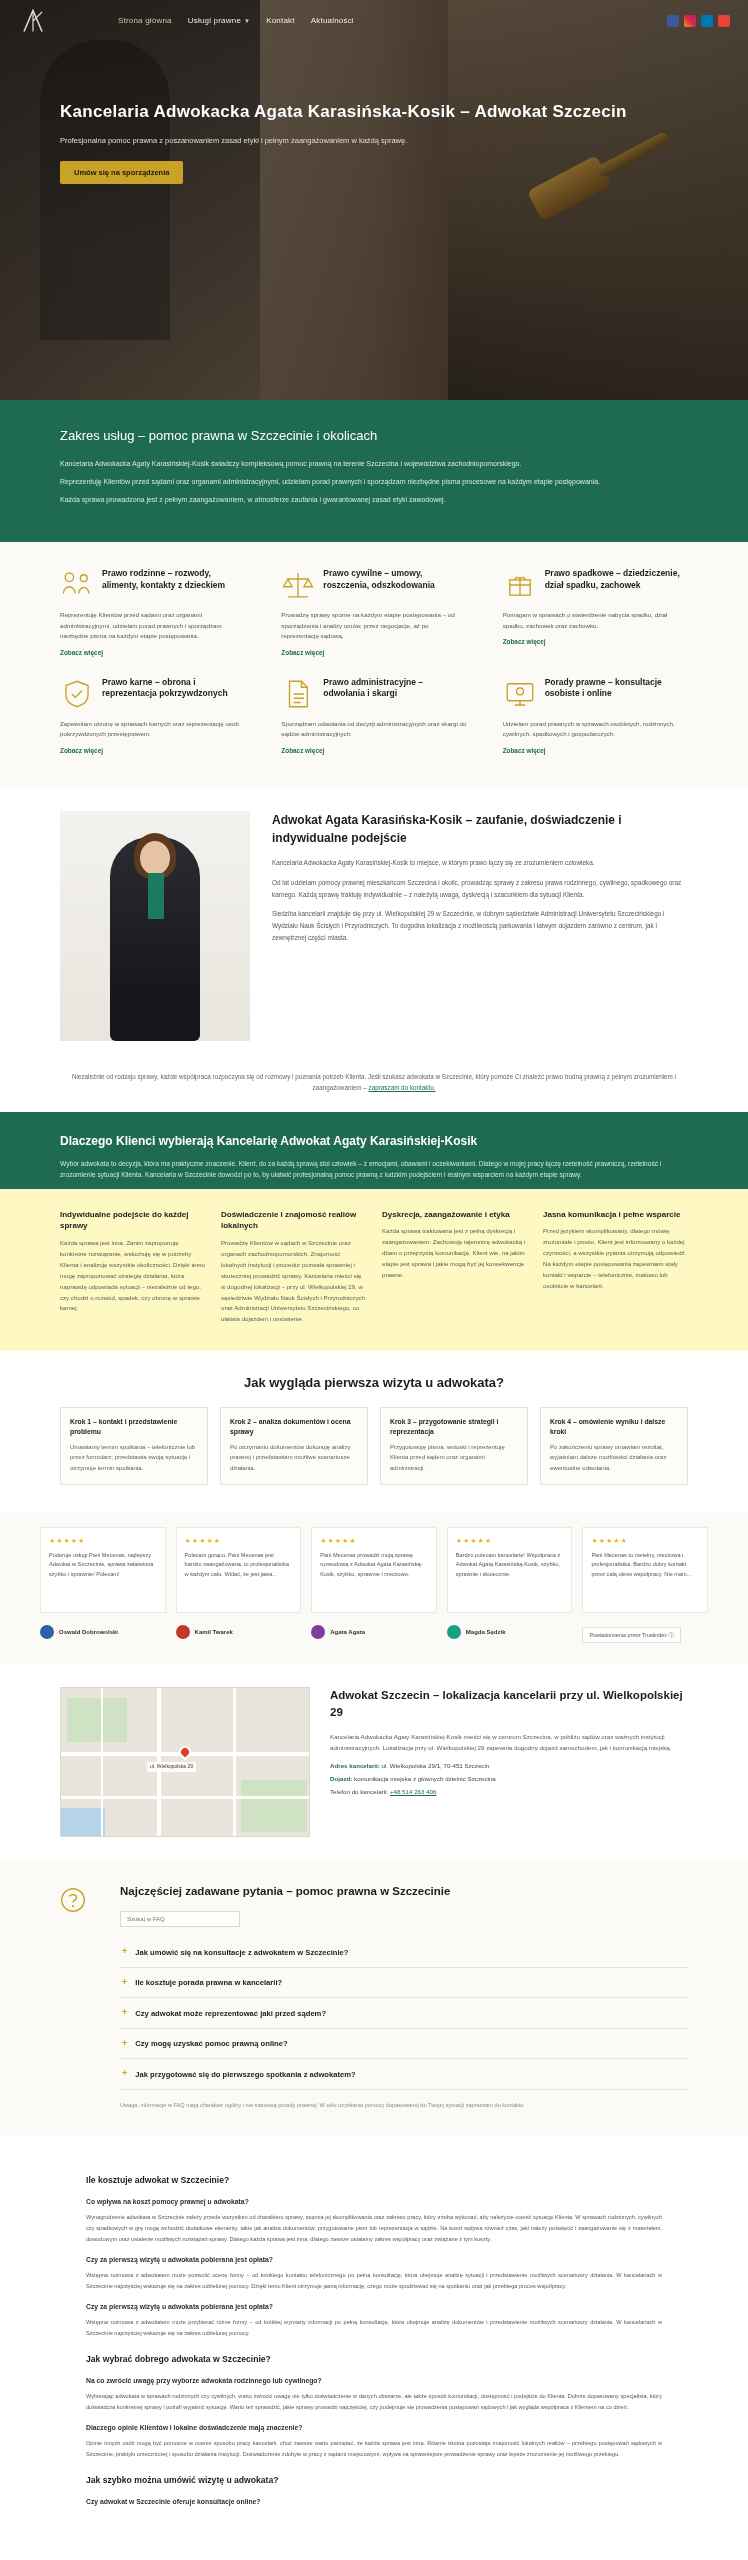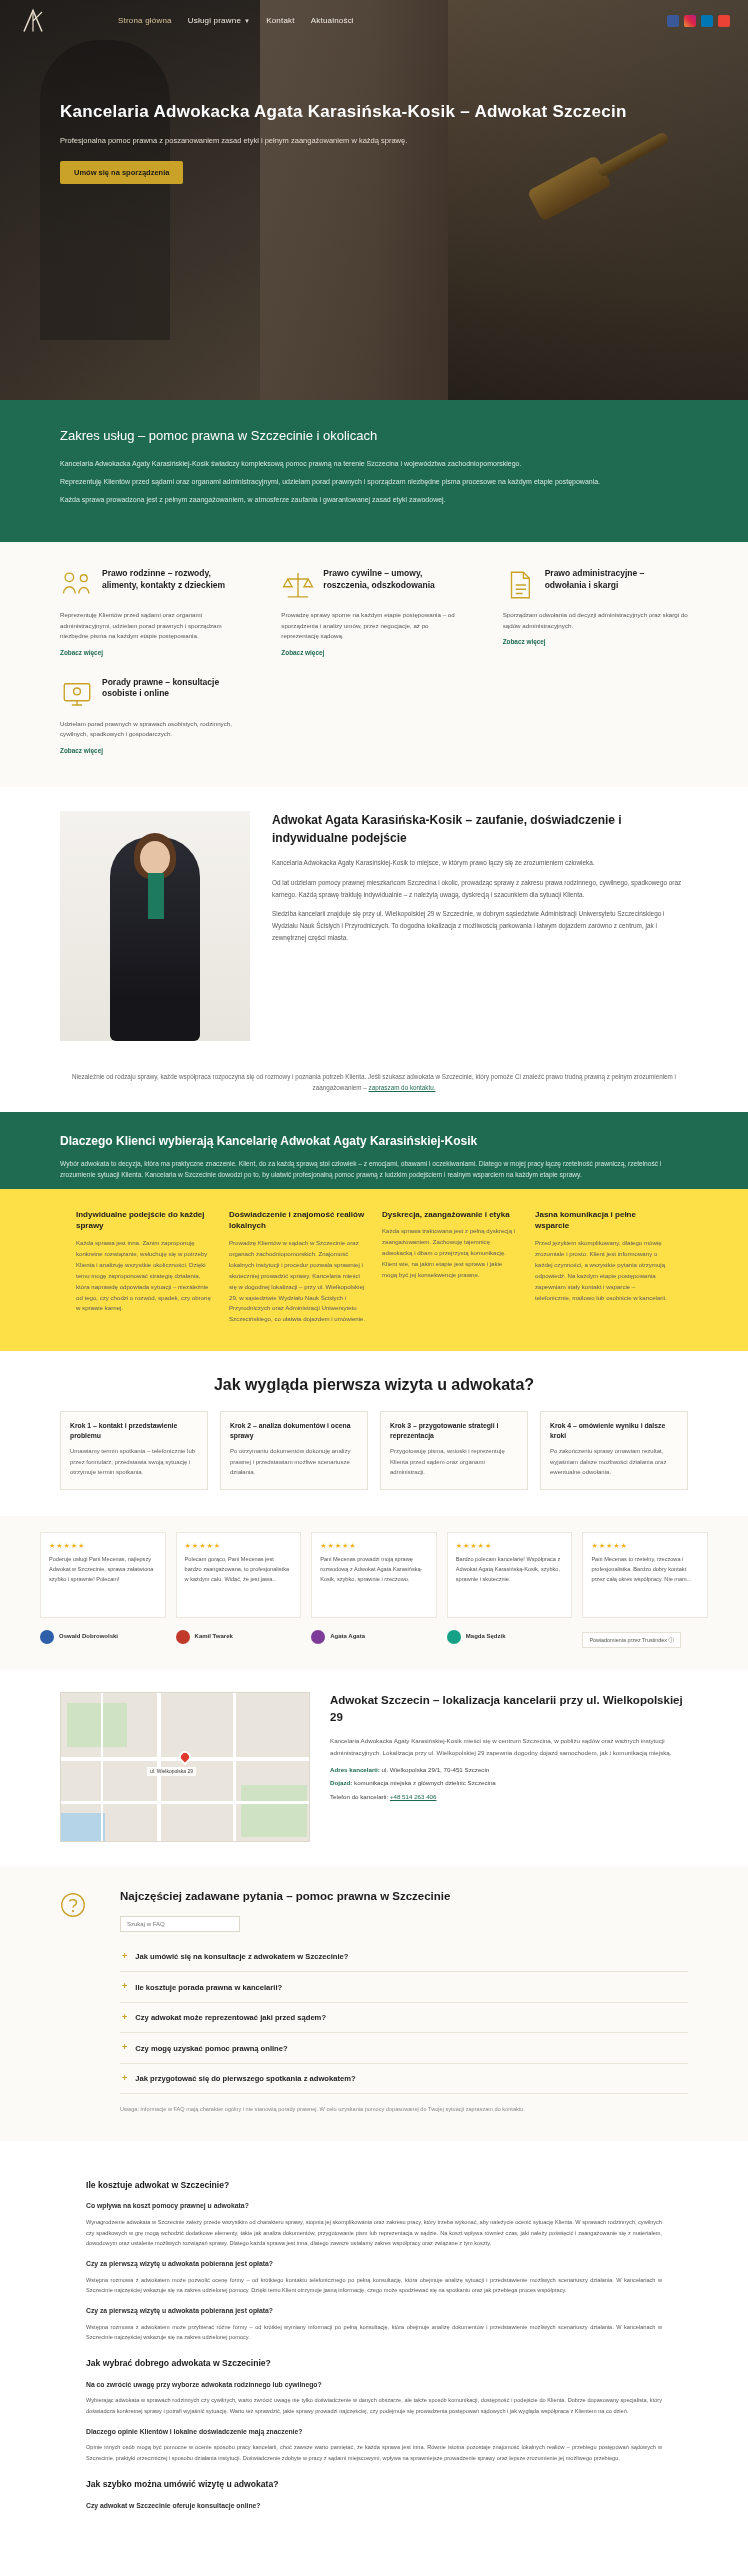--- a/index.html
+++ b/index.html
@@ -123,29 +123,29 @@
   .about-body h2 { font-size: 12px; font-weight: bold; color: #1d1d1d; line-height: 1.5; margin-bottom: 10px;}
   .about-body p { font-size: 6.4px; color: #575757; line-height: 1.85; margin-bottom: 8px; }
   .about-note { text-align: center; font-size: 6.3px; color: #666; padding: 4px 60px 18px; line-height:1.8;}
   .about-note a { color: #1f6b52; text-decoration: underline; }
 
   
   .why { background: #1f6b52; color: #fff; padding: 20px 60px 8px; }
   .why h2 { font-size: 12px; font-weight: bold; margin-bottom: 8px; }
   .why p { font-size: 6.6px; color: #d5e7df; line-height: 1.8; max-width: 620px;}
   .why-grid {
-    background: #fde047; padding: 20px 76px 26px; display: grid;
+    background: #fef9c3; padding: 20px 60px 26px; display: grid;
     grid-template-columns: repeat(4, 1fr); gap: 16px;
   }
   .why-card h3 { font-size: 8px; font-weight: bold; color: #1d1d1d; margin-bottom: 6px; line-height:1.4;}
   .why-card p { font-size: 6.1px; color: #5b5b5b; line-height: 1.8; }
 
   
   .steps { background: #ffffff; padding: 22px 60px 26px; }
-  .steps h2 { font-size: 16px; font-weight: bold; text-align: center; margin-bottom: 14px; color:#1d1d1d;}
+  .steps h2 { font-size: 13px; font-weight: bold; text-align: center; margin-bottom: 14px; color:#1d1d1d;}
   .steps-grid { display: grid; grid-template-columns: repeat(4, 1fr); gap: 12px; }
   .step-card { border: 1px solid #e6e2d8; background: #fdfcf9; padding: 9px 9px 11px; }
   .step-card h4 { font-size: 6.8px; font-weight: bold; color: #1d1d1d; margin-bottom: 5px; line-height:1.45;}
   .step-card p { font-size: 6px; color: #5d5d5d; line-height: 1.75; }
 
   
   .rev-head { background: #1f6b52; color: #fff; text-align: center; padding: 16px 20px; }
   .rev-head h2 { font-size: 12px; font-weight: bold; }
   .reviews { background: #fbfaf7; padding: 16px 40px 22px; }
   .rev-grid { display: grid; grid-template-columns: repeat(5, 1fr); gap: 10px; }
@@ -288,21 +288,43 @@
         <div class="svc-head">
           <svg class="svc-icon" viewBox="0 0 40 40">
             <path d="M20 6v28M8 34h24M8 13h24M8 13l-5 9h10zM32 13l-5 9h10z" fill="none" stroke="currentColor" stroke-width="1.6"></path>
           </svg>
           <div class="svc-title">Prawo cywilne – umowy, roszczenia, odszkodowania</div>
         </div>
         <div class="svc-text">Prowadzę sprawy sporne na każdym etapie postępowania – od sporządzenia i analizy umów, przez negocjacje, aż po reprezentację sądową.</div>
         <a class="svc-link" href="#">Zobacz więcej</a>
       </div>
 
-
+      <div class="svc-card">
+        <div class="svc-head">
+          <svg class="svc-icon" viewBox="0 0 40 40">
+            <rect x="8" y="14" width="24" height="18" fill="none" stroke="currentColor" stroke-width="1.6"></rect>
+            <path d="M8 20h24M20 14v18M14 14c0-4 6-4 6 0M26 14c0-4-6-4-6 0" fill="none" stroke="currentColor" stroke-width="1.6"></path>
+          </svg>
+          <div class="svc-title">Prawo spadkowe – dziedziczenie, dział spadku, zachowek</div>
+        </div>
+        <div class="svc-text">Pomagam w sprawach o stwierdzenie nabycia spadku, dział spadku, zachowek oraz zachowku.</div>
+        <a class="svc-link" href="#">Zobacz więcej</a>
+      </div>
+
+      <div class="svc-card">
+        <div class="svc-head">
+          <svg class="svc-icon" viewBox="0 0 40 40">
+            <path d="M20 5l13 5v11c0 8-6 12-13 14-7-2-13-6-13-14V10z" fill="none" stroke="currentColor" stroke-width="1.6"></path>
+            <path d="M14 20l4 4 8-8" fill="none" stroke="currentColor" stroke-width="1.6"></path>
+          </svg>
+          <div class="svc-title">Prawo karne – obrona i reprezentacja pokrzywdzonych</div>
+        </div>
+        <div class="svc-text">Zapewniam obronę w sprawach karnych oraz reprezentację osób pokrzywdzonych przestępstwem.</div>
+        <a class="svc-link" href="#">Zobacz więcej</a>
+      </div>
 
       <div class="svc-card">
         <div class="svc-head">
           <svg class="svc-icon" viewBox="0 0 40 40">
             <path d="M10 5h14l7 7v23H10z" fill="none" stroke="currentColor" stroke-width="1.6"></path>
             <path d="M24 5v7h7M15 20h12M15 25h12M15 30h8" fill="none" stroke="currentColor" stroke-width="1.6"></path>
           </svg>
           <div class="svc-title">Prawo administracyjne – odwołania i skargi</div>
         </div>
         <div class="svc-text">Sporządzam odwołania od decyzji administracyjnych oraz skargi do sądów administracyjnych.</div>

